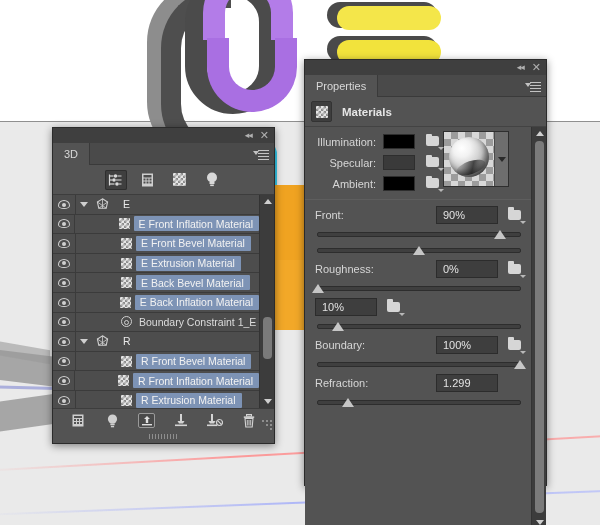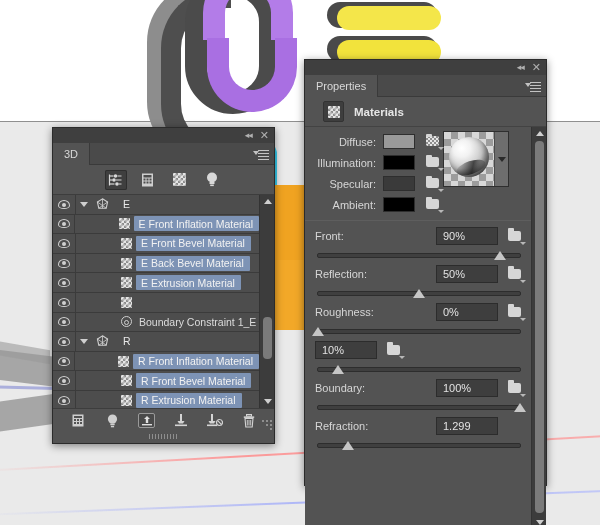--- a/index.html
+++ b/index.html
@@ -227,21 +227,21 @@
   }
   .resize-handle {
     position:absolute; left:50%; transform:translateX(-50%); bottom:1px;
     width:30px; height:5px;
     background:repeating-linear-gradient(90deg,#8e8e8e 0 1px,transparent 1px 3px);
   }
 
   
   #panel-props { left:304px; top:59px; width:243px; height:427px; }
   #pp-header {
-    height:30px; display:flex; align-items:center; gap:10px; padding-left:18px;
+    height:30px; display:flex; align-items:center; gap:10px; padding-left:6px;
     background:#535353; border-bottom:1px solid #434343;
   }
   #pp-header .matico {
     width:21px; height:21px; background:#3e3e3e; border:1px solid #333;
     display:flex; align-items:center; justify-content:center; border-radius:2px;
   }
   #pp-header .ttl { font-size:11.5px; color:#e6e6e6; font-weight:bold; }
   #pp-body { position:relative; height:100%; }
   #pp-scrollarea {
     position:absolute; left:0; top:0; right:15px; bottom:0;
@@ -472,40 +472,41 @@
               <div class="rowlabel">E Front Bevel Material</div>
             </div>
             <div class="d3-row selected">
               <div class="eye-cell">
                 <span class="eye"></span>
               </div>
               <div class="indent deep"></div>
               <div class="rowicon">
                 <span class="checker-icon"></span>
               </div>
+              <div class="rowlabel">E Extrusion Material</div>
+            </div>
+            <div class="d3-row selected">
+              <div class="eye-cell">
+                <span class="eye"></span>
+              </div>
+              <div class="indent deep"></div>
+              <div class="rowicon">
+                <span class="checker-icon"></span>
+              </div>
               <div class="rowlabel">E Back Bevel Material</div>
             </div>
             <div class="d3-row selected">
               <div class="eye-cell">
                 <span class="eye"></span>
               </div>
               <div class="indent deep"></div>
               <div class="rowicon">
                 <span class="checker-icon"></span>
               </div>
-              <div class="rowlabel">E Extrusion Material</div>
-            </div>
-            <div class="d3-row selected">
-              <div class="eye-cell">
-                <span class="eye"></span>
-              </div>
-              <div class="indent deep"></div>
-              <div class="rowicon">
-                <span class="checker-icon"></span>
-              </div>
+              <div class="rowlabel">E Back Inflation Material</div>
             </div>
             <div class="d3-row">
               <div class="eye-cell">
                 <span class="eye"></span>
               </div>
               <div class="indent deep"></div>
               <div class="rowicon">
                 <span class="ring-icon"></span>
               </div>
               <div class="rowlabel">Boundary Constraint 1_E</div>
@@ -526,31 +527,31 @@
               <div class="rowlabel">R</div>
             </div>
             <div class="d3-row selected">
               <div class="eye-cell">
                 <span class="eye"></span>
               </div>
               <div class="indent deep"></div>
               <div class="rowicon">
                 <span class="checker-icon"></span>
               </div>
+              <div class="rowlabel">R Front Bevel Material</div>
+            </div>
+            <div class="d3-row selected">
+              <div class="eye-cell">
+                <span class="eye"></span>
+              </div>
+              <div class="indent deep"></div>
+              <div class="rowicon">
+                <span class="checker-icon"></span>
+              </div>
               <div class="rowlabel">R Front Inflation Material</div>
-            </div>
-            <div class="d3-row selected">
-              <div class="eye-cell">
-                <span class="eye"></span>
-              </div>
-              <div class="indent deep"></div>
-              <div class="rowicon">
-                <span class="checker-icon"></span>
-              </div>
-              <div class="rowlabel">R Front Bevel Material</div>
             </div>
             <div class="d3-row selected">
               <div class="eye-cell">
                 <span class="eye"></span>
               </div>
               <div class="indent deep"></div>
               <div class="rowicon">
                 <span class="checker-icon"></span>
               </div>
               <div class="rowlabel">R Extrusion Material</div>
@@ -653,28 +654,20 @@
           <div class="thumb">
             <div class="sphere"></div>
           </div>
           <div class="prevbtn">
               <div class="c"></div>
             </div>
         </div>
 
         <div id="color-rows">
             <div class="prop-row">
-              <div class="prop-label">Diffuse:</div>
-              <div class="swatch" style="background: rgb(153, 153, 153);"></div>
-              <div class="fold-icon textured">
-                <span class="folder"></span>
-                <span class="caretmini"></span>
-              </div>
-            </div>
-            <div class="prop-row">
               <div class="prop-label">Illumination:</div>
               <div class="swatch" style="background: rgb(0, 0, 0);"></div>
               <div class="fold-icon">
                 <span class="folder"></span>
                 <span class="caretmini"></span>
               </div>
             </div>
             <div class="prop-row">
               <div class="prop-label">Specular:</div>
               <div class="swatch" style="background: rgb(58, 58, 58);"></div>
@@ -703,28 +696,20 @@
                   <span class="caretmini"></span>
                 </div>
               </div>
               <div class="slider-track-wrap">
                 <div class="slider-track">
                   <div class="slider-knob" style="left: 90%;"></div>
                 </div>
               </div>
             </div>
             <div class="slider-block">
-              <div class="slider-top">
-                <div class="lbl">Reflection:</div>
-                <div class="numbox">50%</div>
-                <div class="fold-icon" style="margin-left: 10px;">
-                  <span class="folder"></span>
-                  <span class="caretmini"></span>
-                </div>
-              </div>
               <div class="slider-track-wrap">
                 <div class="slider-track">
                   <div class="slider-knob" style="left: 50%;"></div>
                 </div>
               </div>
             </div>
             <div class="slider-block">
               <div class="slider-top">
                 <div class="lbl">Roughness:</div>
                 <div class="numbox">0%</div>

